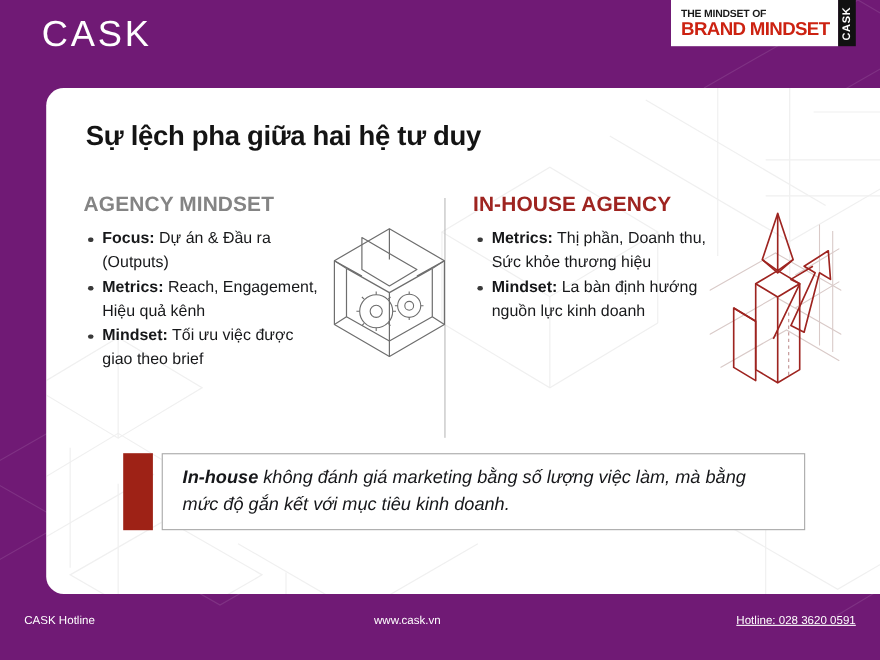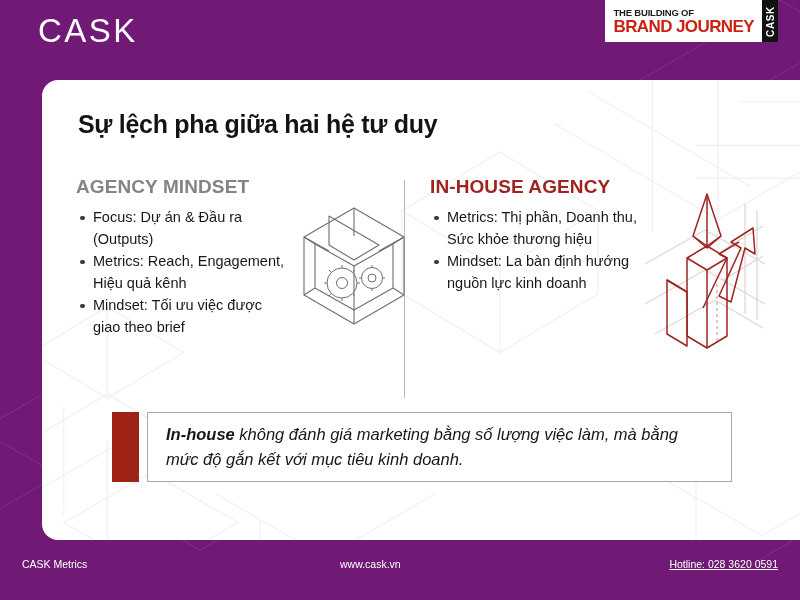--- a/index.html
+++ b/index.html
@@ -124,21 +124,21 @@
     max-width: 215px;
   }
   ul.bullets li::before {
     content: "";
     position: absolute;
     left: 4px; top: 8.5px;
     width: 4.5px; height: 4.5px;
     border-radius: 50%;
     background: #3a3a3a;
   }
-  ul.bullets li b { font-weight: 400; }
+  ul.bullets li b { font-weight: 700; }
 
   
   .col-art { position: absolute; pointer-events: none; }
   #art-box { right: -6px; top: 22px; }
   #art-rocket { right: -34px; top: 8px; }
 
   
   #quote-row {
     position: absolute;
     left: 70px; top: 332px;
@@ -193,22 +193,22 @@
       <path d="M700 120 L840 40"></path>
       <path d="M760 560 L860 500"></path>
     </g>
   </svg>
 
   <div id="header">
     <div id="brand-wordmark">CASK</div>
 
     <div id="journey-logo">
       <div id="journey-logo-main">
-        <div id="journey-line1">THE BUILDING OF</div>
-        <div id="journey-line2">BRAND JOURNEY</div>
+        <div id="journey-line1">THE MINDSET OF</div>
+        <div id="journey-line2">BRAND MINDSET</div>
       </div>
       <div id="journey-logo-tab">
         <span>CASK</span>
       </div>
     </div>
   </div>
 
   <div id="card">
 
     <svg id="card-watermark" viewBox="0 0 721 460" style="opacity:0.32">
@@ -312,18 +312,18 @@
       <div id="quote-accent"></div>
       <div id="quote-box">
         <div id="quote-text">
           <b>In-house</b><span> không đánh giá marketing bằng số lượng việc làm, mà bằng mức độ gắn kết với mục tiêu kinh doanh.</span>
         </div>
       </div>
     </div>
   </div>
 
   <div id="footer">
-    <div id="footer-left">CASK Metrics</div>
+    <div id="footer-left">CASK Hotline</div>
     <div id="footer-center">www.cask.vn</div>
     <div id="footer-right">Hotline: 028 3620 0591</div>
   </div>
 
 </div>
 
 </body></html>

